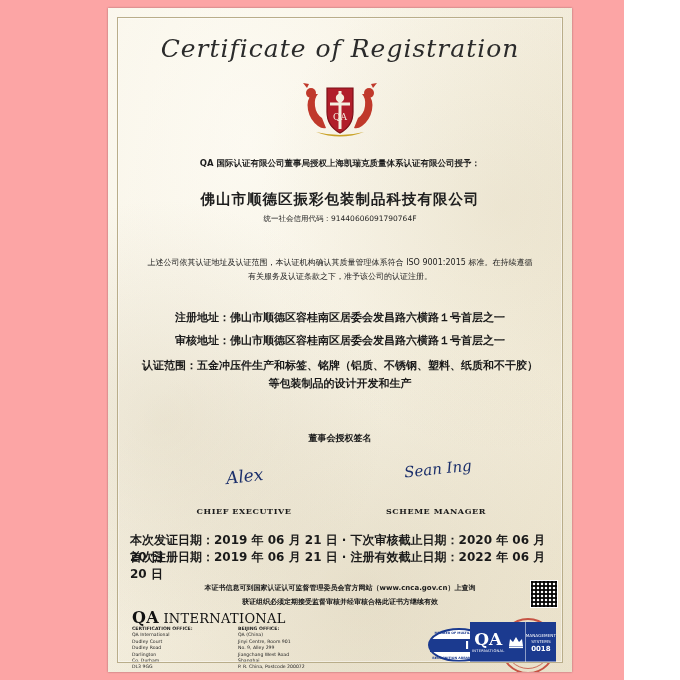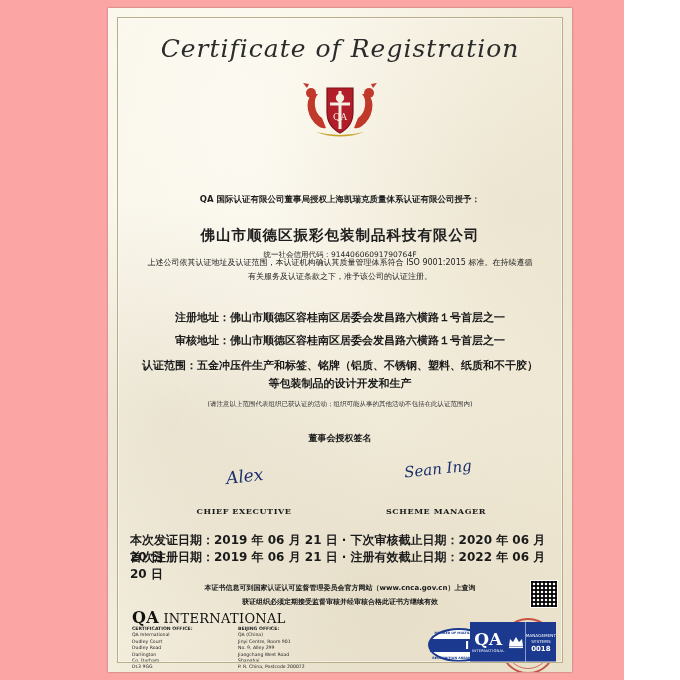--- a/index.html
+++ b/index.html
@@ -88,21 +88,20 @@
   .crest svg { display: block; }
 
   
   .line {
     position: absolute;
     left: 22px;
     width: 420px;
     text-align: center;
     color: #1d1d1d;
     font-family: "DejaVu Sans", sans-serif;
-    margin-top: 36px;
   }
   .authline {
     top: 150px;
     font-size: 8.5px;
     font-weight: 700;
     letter-spacing: 0px;
   }
   .company {
     top: 182px;
     font-size: 14.5px;
@@ -444,21 +443,20 @@
       <div class="kv kv-addr1">
         <span>注册地址：</span><span>佛山市顺德区容桂南区居委会发昌路六横路１号首层之一</span>
       </div>
       <div class="kv kv-addr2">
         <span>审核地址：</span><span>佛山市顺德区容桂南区居委会发昌路六横路１号首层之一</span>
       </div>
       <div class="kv kv-scope1">
         <span>认证范围：</span><span>五金冲压件生产和标签、铭牌（铝质、不锈钢、塑料、纸质和不干胶）</span>
       </div>
       <div class="kv kv-scope2">等包装制品的设计开发和生产</div>
-      <div class="note">(请注意以上范围代表组织已获认证的活动；组织可能从事的其他活动不包括在此认证范围内)</div>
 
       <div class="signlabel">董事会授权签名</div>
 
       <div class="sig sig-left">Alex</div>
       <div class="sig sig-right">Sean Ing</div>
 
       <div class="sigtitle sigtitle-left">CHIEF EXECUTIVE</div>
       <div class="sigtitle sigtitle-right">SCHEME MANAGER</div>
 
       <div class="dates dates1">本次发证日期：2019 年 06 月 21 日 · 下次审核截止日期：2020 年 06 月 20 日</div>

